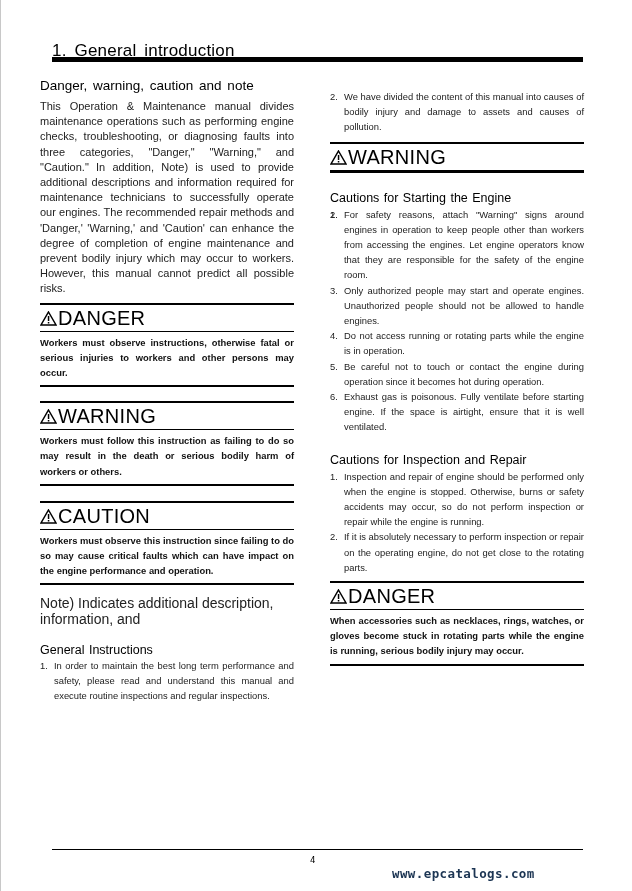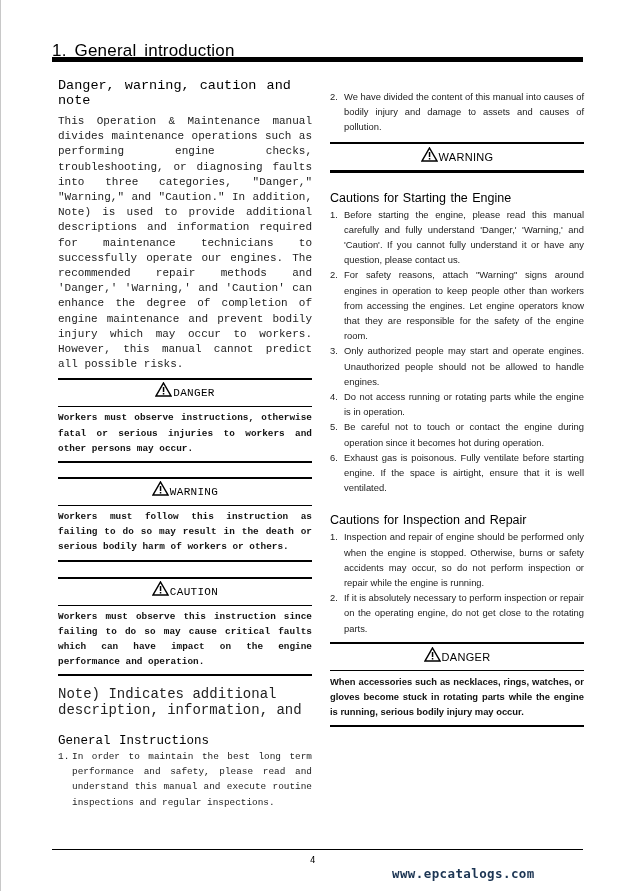--- a/index.html
+++ b/index.html
@@ -7,32 +7,32 @@
     width: 632px; height: 891px; background: #ffffff; position: relative; overflow: hidden;
     font-family: "Liberation Sans", "DejaVu Sans", sans-serif; color: #111;
   }
   .left-edge { position: absolute; left: 0; top: 0; width: 1px; height: 891px; background: #c8c8c8; }
   .page-title {
     position: absolute; left: 52px; top: 30px; font-size: 17px; font-weight: normal;
     letter-spacing: 0.2px; color: #000; word-spacing: 3px;
   }
   .title-rule { position: absolute; left: 52px; top: 57px; width: 531px; height: 5px; background: #000; }
   .col { position: absolute; top: 74px; width: 254px; }
-  .col-left { left: 58px; font-family: Liberation Mono, monospace; }
+  .col-left { left: 40px; }
   .col-right { left: 330px; }
   h2.sec { font-size: 13.5px; font-weight: normal; margin: 4px 0 0 0; color: #000; word-spacing: 2px; }
   h3.sub { font-size: 12.5px; font-weight: normal; margin: 0; color: #000; word-spacing: 1px; }
   p.body { font-size: 11px; line-height: 15.2px; margin: 0; color: #222; text-align: justify; }
   .mt6 { margin-top: 6px !important; }
   ol.list { list-style: none; margin: 0; padding: 0; }
   ol.list li { position: relative; padding-left: 14px; font-size: 9.4px; line-height: 15.2px; color: #222; text-align: justify; }
   ol.list li .num { position: absolute; left: 0; top: 0; }
   .box { border-top: 2px solid #000; border-bottom: 2px solid #000; }
   .box-head {
-    border-bottom: 1px solid #000; text-align: center; font-size: 11px; color: #000;
+    border-bottom: 1px solid #000; font-size: 20px; color: #000;
     height: 26px; line-height: 27px; letter-spacing: 0.3px;
   }
   .box-head .tri { display: inline-block; width: 17px; height: 15px; vertical-align: -1px; margin-right: 1px; }
   .box-body { font-size: 9.4px; line-height: 15.2px; font-weight: bold; color: #111; padding: 3px 0 5px 0; text-align: justify; }
   .note { font-size: 14px; line-height: 15.2px; color: #222; }
   .note .indent { padding-left: 27px; display: block; }
   .foot-rule { position: absolute; left: 52px; top: 849px; width: 531px; height: 1px; background: #000; }
   .page-num { position: absolute; left: 310px; top: 855px; font-family: "DejaVu Sans Mono", monospace; font-size: 9px; color: #000; }
   .watermark { position: absolute; left: 392px; top: 866px; font-family: "DejaVu Sans Mono", monospace; font-size: 12.5px; font-weight: bold; color: #1c3553; letter-spacing: 0.4px; }
 </style>
@@ -102,21 +102,21 @@
       <svg class="tri" viewBox="0 0 17 15">
           <polygon points="8.5,1 16,14 1,14" fill="none" stroke="#000" stroke-width="1.5"></polygon>
           <rect x="7.8" y="5" width="1.5" height="5" fill="#000"></rect>
           <rect x="7.8" y="11" width="1.5" height="1.5" fill="#000"></rect>
         </svg><span>WARNING</span>
     </div>
   </div>
 
   <h3 class="sub" style="margin-top:18px">Cautions for Starting the Engine</h3>
   <ol class="list" style="margin-top:2px">
-    <li><span class="num">1.</span><span>Before starting the engine, please read this manual carefully and fully understand 'Danger,' 'Warning,' and 'Caution'. If you cannot fully understand it or have any question, please contact us.</span></li>
+    <li><span class="num">1.</span></li>
     <li><span class="num">2.</span><span>For safety reasons, attach "Warning" signs around engines in operation to keep people other than workers from accessing the engines. Let engine operators know that they are responsible for the safety of the engine room.</span></li>
     <li><span class="num">3.</span><span>Only authorized people may start and operate engines. Unauthorized people should not be allowed to handle engines.</span></li>
     <li><span class="num">4.</span><span>Do not access running or rotating parts while the engine is in operation.</span></li>
     <li><span class="num">5.</span><span>Be careful not to touch or contact the engine during operation since it becomes hot during operation.</span></li>
     <li><span class="num">6.</span><span>Exhaust gas is poisonous. Fully ventilate before starting engine. If the space is airtight, ensure that it is well ventilated.</span></li>
   </ol>
 
   <h3 class="sub" style="margin-top:18px">Cautions for Inspection and Repair</h3>
   <ol class="list" style="margin-top:2px">
     <li><span class="num">1.</span><span>Inspection and repair of engine should be performed only when the engine is stopped. Otherwise, burns or safety accidents may occur, so do not perform inspection or repair while the engine is running.</span></li>

